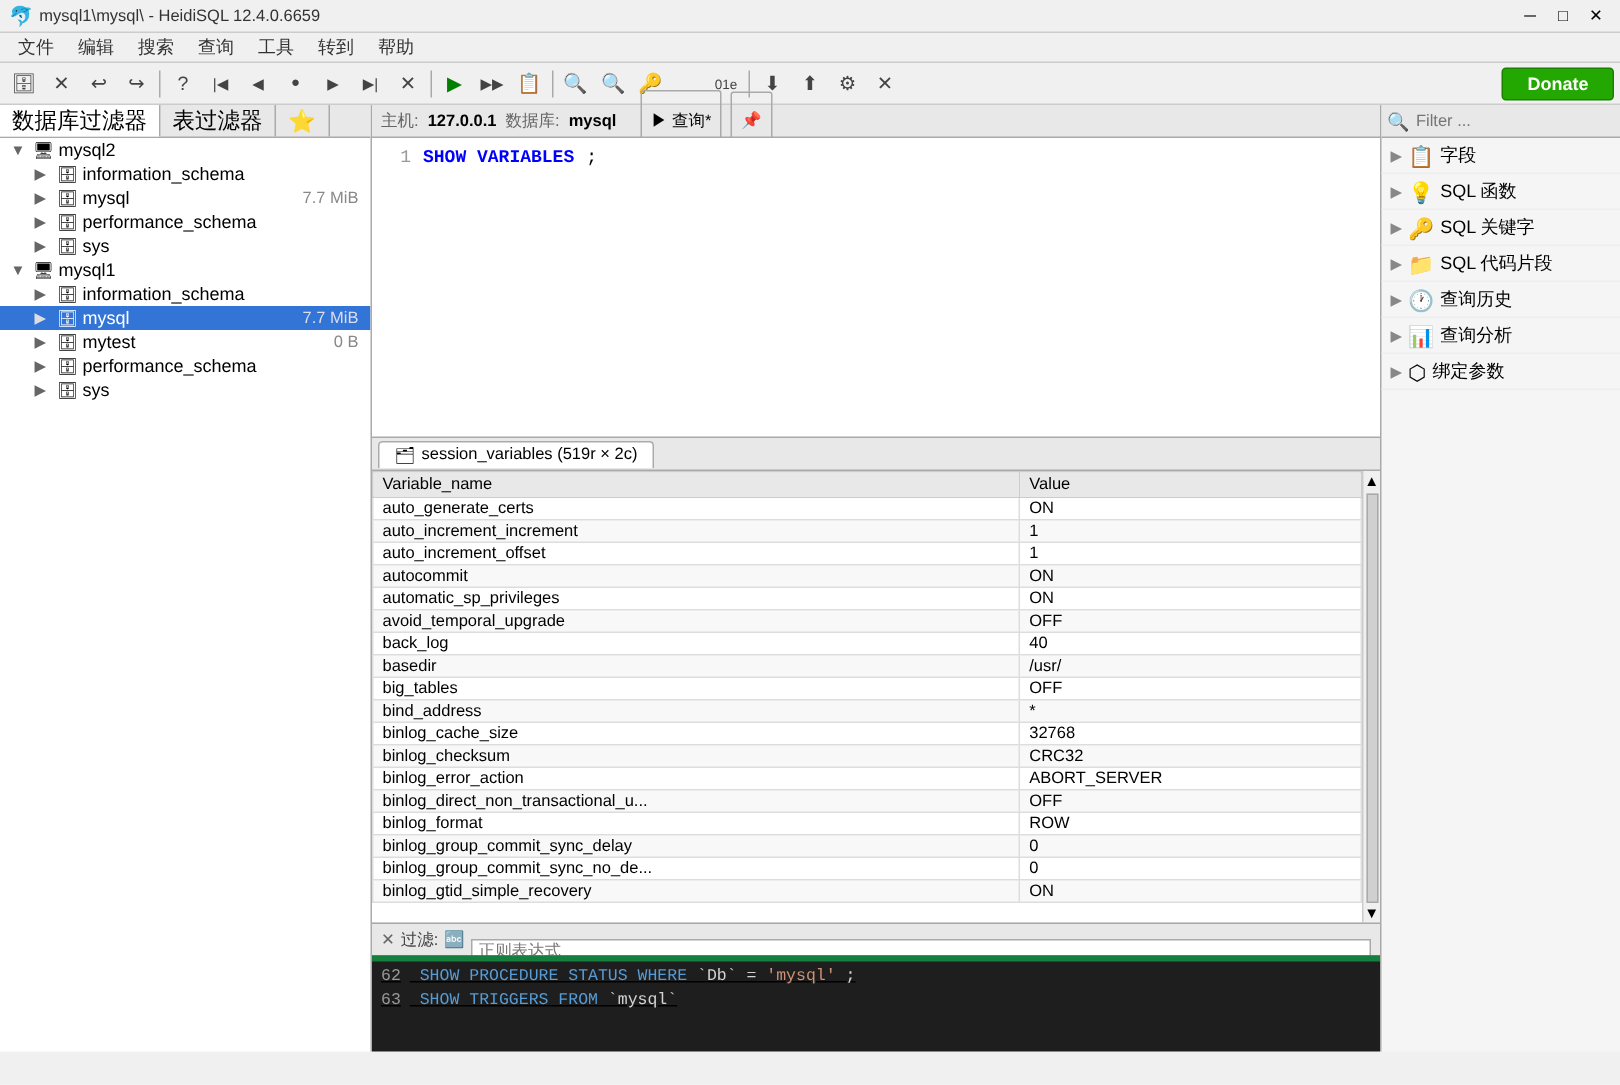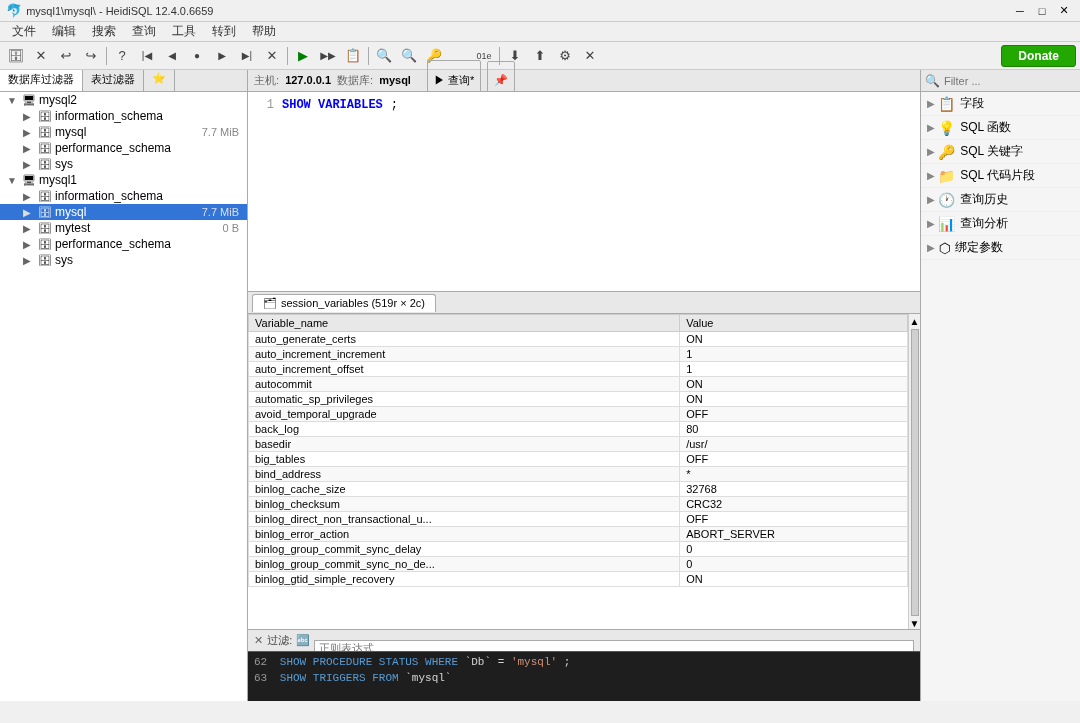--- a/index.html
+++ b/index.html
@@ -81,24 +81,24 @@
       flex-direction: column;
     }
     #left-tabs {
       display: flex;
       background: #e8e8e8;
       border-bottom: 1px solid #aaa;
       height: 22px;
     }
     .left-tab {
       padding: 2px 8px;
-      font-size: 11px;
+      font-size: 15px;
       border-right: 1px solid #aaa;
       cursor: pointer;
-      display: flex; align-items: flex-start; gap: 4px;
+      display: flex; align-items: center; gap: 4px;
     }
     .left-tab.active { background: #fff; }
     .left-tab .star { color: #f0a000; }
     #tree-area {
       flex: 1;
       overflow-y: auto;
       overflow-x: hidden;
     }
     .tree-item {
       padding: 1px 4px;
@@ -243,27 +243,28 @@
       height: 16px;
       border: 1px solid #aaa;
       padding: 0 4px;
       font-size: 11px;
       background: #fff;
       margin-top: 14px;
     }
 
     
     #bottom-sql {
-      height: 50px;
+      height: 64px;
       background: #1e1e1e;
-      border-top: 1px solid #15803d;
+      border-top: 4px solid #15803d;
       padding: 2px 6px;
       font-family: 'Courier New', monospace;
       font-size: 11px;
       overflow: auto;
+      text-decoration: underline;
     }
     .bottom-sql-line { line-height: 16px; color: #d4d4d4; }
     .bsql-num { color: #999; margin-right: 6px; }
     .bsql-kw { color: #569cd6; }
     .bsql-str { color: #ce9178; }
 
     
     #right-helper {
       width: 160px;
       border-left: 1px solid #aaa;
@@ -515,21 +516,21 @@
                 <tr>
                   <td>automatic_sp_privileges</td>
                   <td>ON</td>
                 </tr>
                 <tr>
                   <td>avoid_temporal_upgrade</td>
                   <td>OFF</td>
                 </tr>
                 <tr>
                   <td>back_log</td>
-                  <td>80</td>
+                  <td>40</td>
                 </tr>
                 <tr>
                   <td>basedir</td>
                   <td>/usr/</td>
                 </tr>
                 <tr>
                   <td>big_tables</td>
                   <td>OFF</td>
                 </tr>
                 <tr>
@@ -538,26 +539,30 @@
                 </tr>
                 <tr>
                   <td>binlog_cache_size</td>
                   <td>32768</td>
                 </tr>
                 <tr>
                   <td>binlog_checksum</td>
                   <td>CRC32</td>
                 </tr>
                 <tr>
+                  <td>binlog_error_action</td>
+                  <td>ABORT_SERVER</td>
+                </tr>
+                <tr>
                   <td>binlog_direct_non_transactional_u...</td>
                   <td>OFF</td>
                 </tr>
                 <tr>
-                  <td>binlog_error_action</td>
-                  <td>ABORT_SERVER</td>
+                  <td>binlog_format</td>
+                  <td>ROW</td>
                 </tr>
                 <tr>
                   <td>binlog_group_commit_sync_delay</td>
                   <td>0</td>
                 </tr>
                 <tr>
                   <td>binlog_group_commit_sync_no_de...</td>
                   <td>0</td>
                 </tr>
                 <tr>

